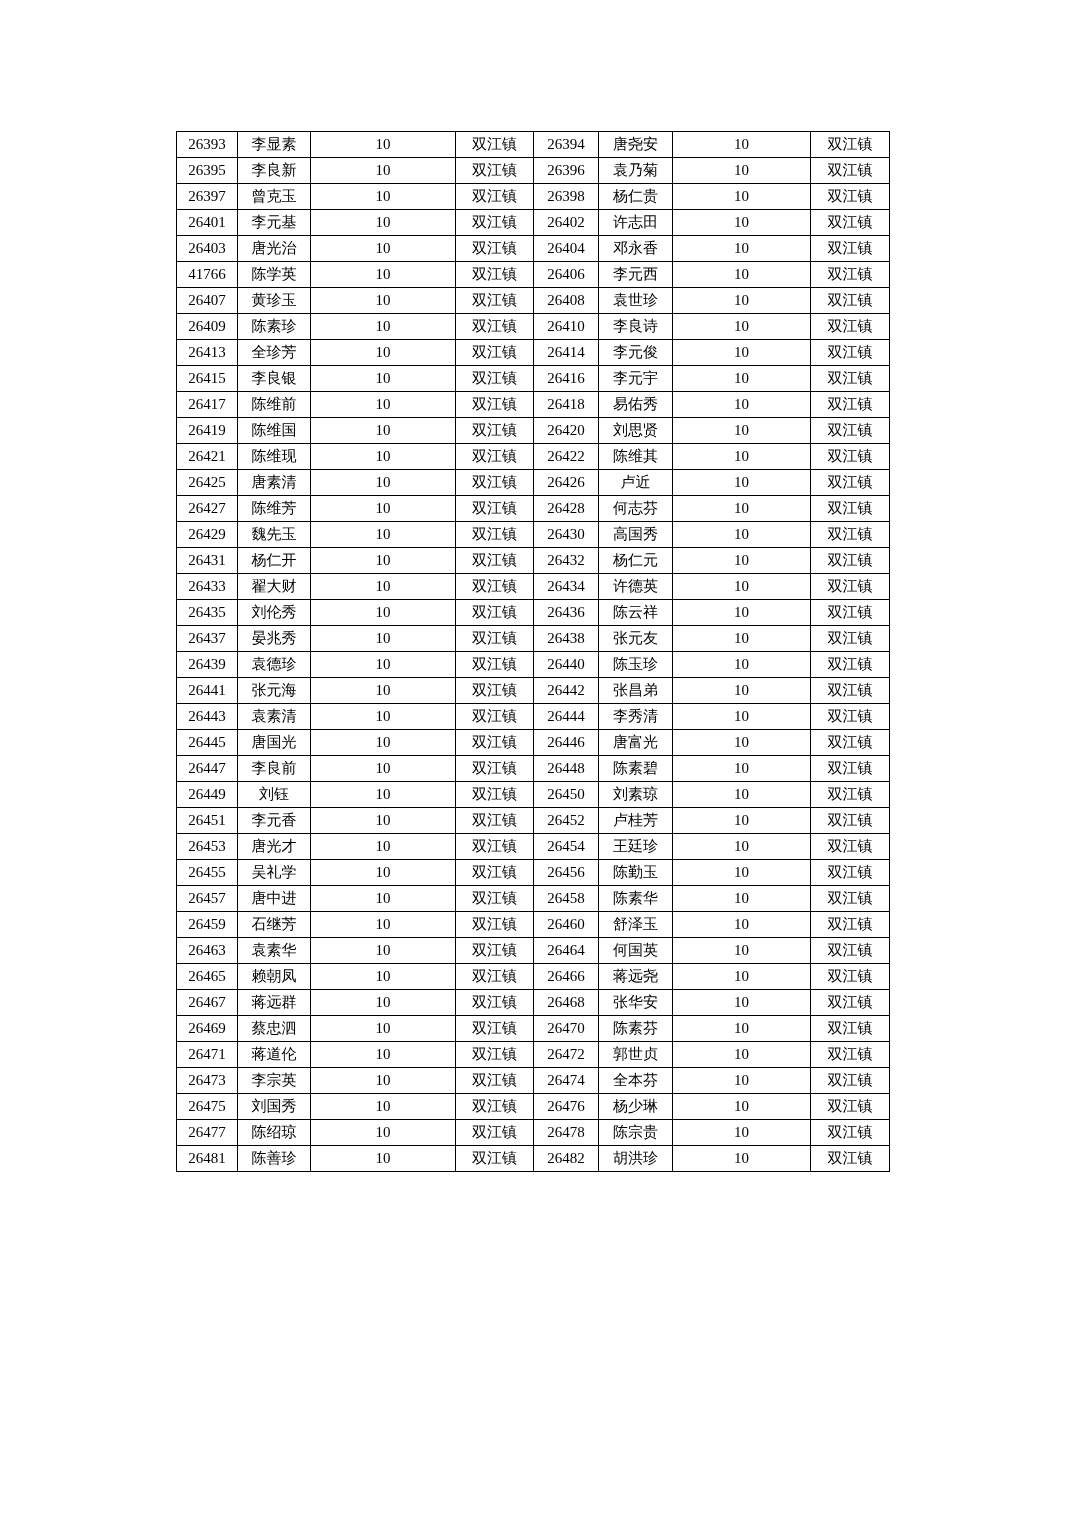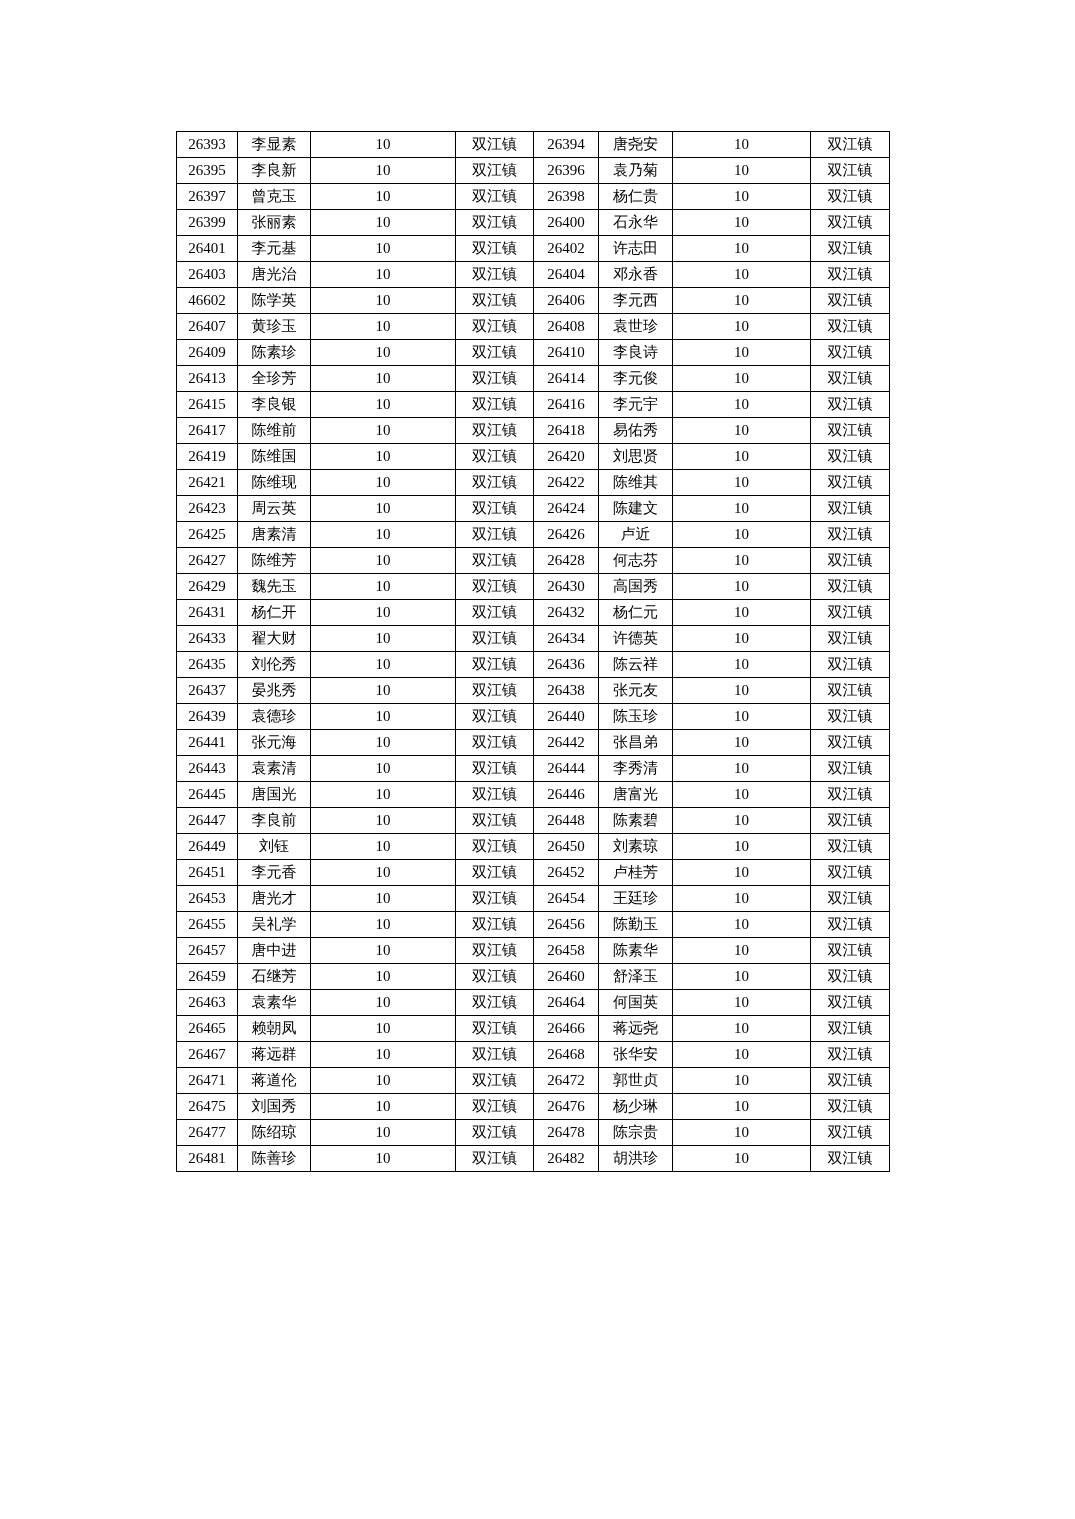--- a/index.html
+++ b/index.html
@@ -82,51 +82,41 @@
           <td>26397</td>
           <td>曾克玉</td>
           <td>10</td>
           <td>双江镇</td>
           <td>26398</td>
           <td>杨仁贵</td>
           <td>10</td>
           <td>双江镇</td>
         </tr>
         <tr>
-          <td>26399</td>
-          <td>张丽素</td>
-          <td>10</td>
-          <td>双江镇</td>
-          <td>26400</td>
-          <td>石永华</td>
-          <td>10</td>
-          <td>双江镇</td>
-        </tr>
-        <tr>
           <td>26401</td>
           <td>李元基</td>
           <td>10</td>
           <td>双江镇</td>
           <td>26402</td>
           <td>许志田</td>
           <td>10</td>
           <td>双江镇</td>
         </tr>
         <tr>
           <td>26403</td>
           <td>唐光治</td>
           <td>10</td>
           <td>双江镇</td>
           <td>26404</td>
           <td>邓永香</td>
           <td>10</td>
           <td>双江镇</td>
         </tr>
         <tr>
-          <td>46602</td>
+          <td>41766</td>
           <td>陈学英</td>
           <td>10</td>
           <td>双江镇</td>
           <td>26406</td>
           <td>李元西</td>
           <td>10</td>
           <td>双江镇</td>
         </tr>
         <tr>
           <td>26407</td>
@@ -192,30 +182,20 @@
           <td>26421</td>
           <td>陈维现</td>
           <td>10</td>
           <td>双江镇</td>
           <td>26422</td>
           <td>陈维其</td>
           <td>10</td>
           <td>双江镇</td>
         </tr>
         <tr>
-          <td>26423</td>
-          <td>周云英</td>
-          <td>10</td>
-          <td>双江镇</td>
-          <td>26424</td>
-          <td>陈建文</td>
-          <td>10</td>
-          <td>双江镇</td>
-        </tr>
-        <tr>
           <td>26425</td>
           <td>唐素清</td>
           <td>10</td>
           <td>双江镇</td>
           <td>26426</td>
           <td>卢近</td>
           <td>10</td>
           <td>双江镇</td>
         </tr>
         <tr>
@@ -412,26 +392,46 @@
           <td>26467</td>
           <td>蒋远群</td>
           <td>10</td>
           <td>双江镇</td>
           <td>26468</td>
           <td>张华安</td>
           <td>10</td>
           <td>双江镇</td>
         </tr>
         <tr>
+          <td>26469</td>
+          <td>蔡忠泗</td>
+          <td>10</td>
+          <td>双江镇</td>
+          <td>26470</td>
+          <td>陈素芬</td>
+          <td>10</td>
+          <td>双江镇</td>
+        </tr>
+        <tr>
           <td>26471</td>
           <td>蒋道伦</td>
           <td>10</td>
           <td>双江镇</td>
           <td>26472</td>
           <td>郭世贞</td>
+          <td>10</td>
+          <td>双江镇</td>
+        </tr>
+        <tr>
+          <td>26473</td>
+          <td>李宗英</td>
+          <td>10</td>
+          <td>双江镇</td>
+          <td>26474</td>
+          <td>全本芬</td>
           <td>10</td>
           <td>双江镇</td>
         </tr>
         <tr>
           <td>26475</td>
           <td>刘国秀</td>
           <td>10</td>
           <td>双江镇</td>
           <td>26476</td>
           <td>杨少琳</td>

